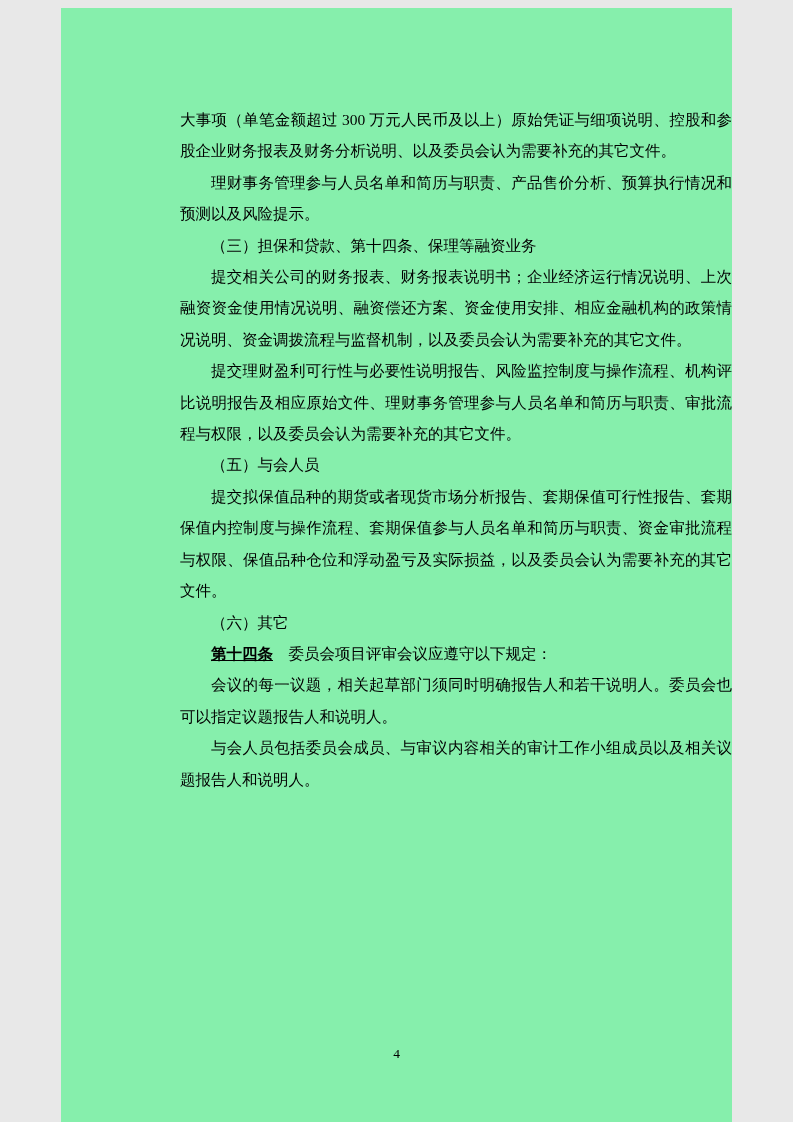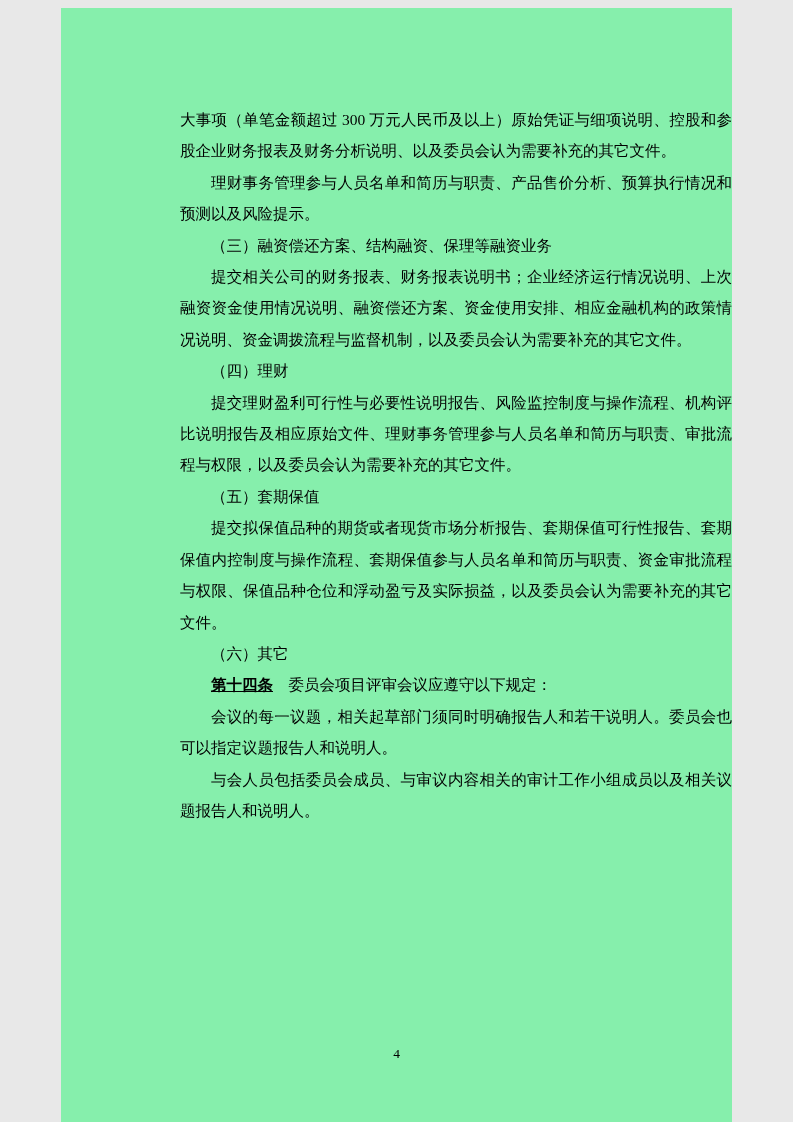--- a/index.html
+++ b/index.html
@@ -48,25 +48,24 @@
     line-height: 20px;
   }
 </style>
 </head>
 <body>
 
 <div class="page">
   <div class="content">
     <p class="para">大事项（单笔金额超过 300 万元人民币及以上）原始凭证与细项说明、控股和参股企业财务报表及财务分析说明、以及委员会认为需要补充的其它文件。</p>
     <p class="para indent">理财事务管理参与人员名单和简历与职责、产品售价分析、预算执行情况和预测以及风险提示。</p>
-    <p class="para indent">（三）融资偿还方案、结构融资、保理等融资业务</p>
+    <p class="para indent">（三）担保和贷款、第十四条、保理等融资业务</p>
     <p class="para indent">提交相关公司的财务报表、财务报表说明书；企业经济运行情况说明、上次融资资金使用情况说明、融资偿还方案、资金使用安排、相应金融机构的政策情况说明、资金调拨流程与监督机制，以及委员会认为需要补充的其它文件。</p>
-    <p class="para indent">（四）理财</p>
     <p class="para indent">提交理财盈利可行性与必要性说明报告、风险监控制度与操作流程、机构评比说明报告及相应原始文件、理财事务管理参与人员名单和简历与职责、审批流程与权限，以及委员会认为需要补充的其它文件。</p>
-    <p class="para indent">（五）套期保值</p>
+    <p class="para indent">（五）与会人员</p>
     <p class="para indent">提交拟保值品种的期货或者现货市场分析报告、套期保值可行性报告、套期保值内控制度与操作流程、套期保值参与人员名单和简历与职责、资金审批流程与权限、保值品种仓位和浮动盈亏及实际损益，以及委员会认为需要补充的其它文件。</p>
     <p class="para indent">（六）其它</p>
     <p class="para indent">
       <span class="bold-lead">第十四条</span><span>　委员会项目评审会议应遵守以下规定：</span>
     </p>
     <p class="para indent">会议的每一议题，相关起草部门须同时明确报告人和若干说明人。委员会也可以指定议题报告人和说明人。</p>
     <p class="para indent">与会人员包括委员会成员、与审议内容相关的审计工作小组成员以及相关议题报告人和说明人。</p>
   </div>
   <div class="footer">4</div>
 </div>

